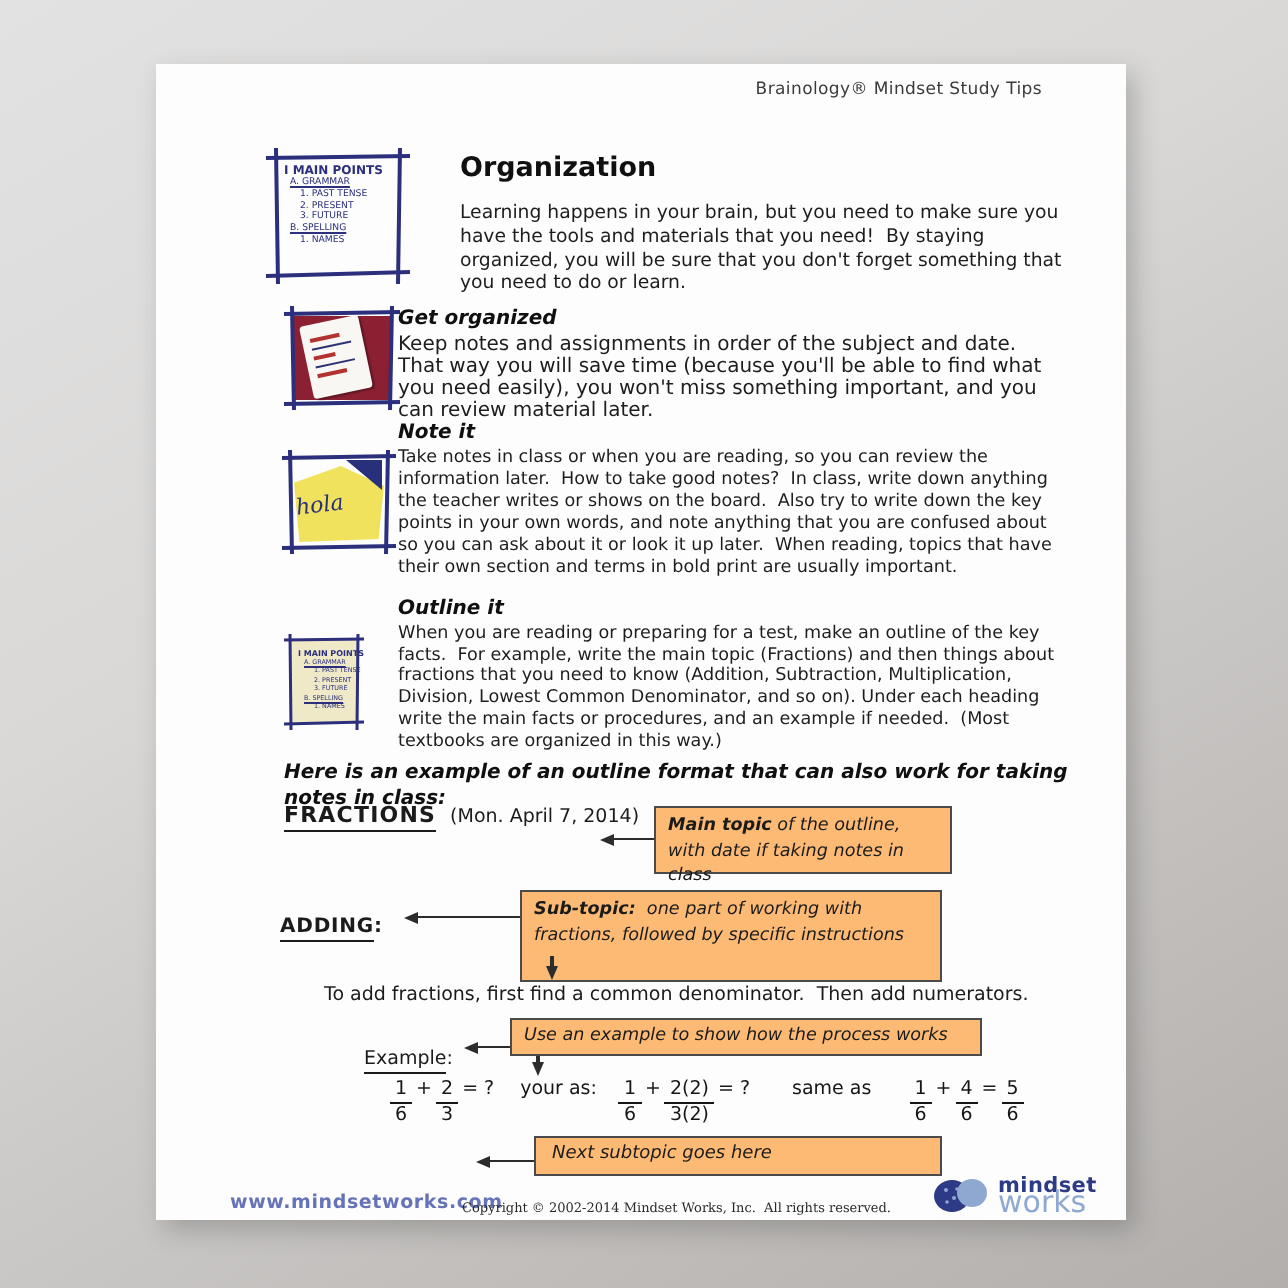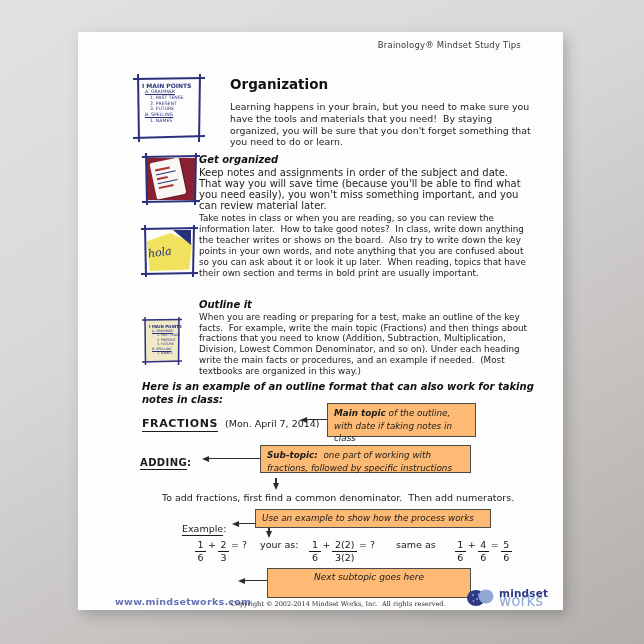--- a/index.html
+++ b/index.html
@@ -141,20 +141,21 @@
         <line x1="0" y1="4" x2="57" y2="3" stroke="#2b2f7c" stroke-width="2"></line>
         <line x1="0" y1="49" x2="57" y2="48" stroke="#2b2f7c" stroke-width="2"></line>
         <line x1="4" y1="0" x2="5" y2="52" stroke="#2b2f7c" stroke-width="2"></line>
         <line x1="53" y1="0" x2="52" y2="52" stroke="#2b2f7c" stroke-width="2"></line>
       </svg>
       <div class="sticky"></div>
       <div class="fold-tri"></div>
       <div class="hola">hola</div>
     </div>
     <div class="abs" style="left:121px;top:179px;width:336px;">
+      <div class="sec-head">Note it</div>
       <div class="sec-body" style="font-size:8.8px;line-height:10.9px;">Take notes in class or when you are reading, so you can review the information later.&nbsp; How to take good notes?&nbsp; In class, write down anything the teacher writes or shows on the board.&nbsp; Also try to write down the key points in your own words, and note anything that you are confused about so you can ask about it or look it up later.&nbsp; When reading, topics that have their own section and terms in bold print are usually important.</div>
     </div>
 
     <div class="abs" style="left:64px;top:285px;width:40px;height:48px;">
       <div class="abs" style="left:3px;top:3px;width:34px;height:41px;background:#efe9c8;"></div>
       <svg class="doodle-frame" width="40" height="48">
         <line x1="0" y1="3" x2="40" y2="2.5" stroke="#2b2f7c" stroke-width="1.5"></line>
         <line x1="0" y1="45" x2="40" y2="44" stroke="#2b2f7c" stroke-width="1.5"></line>
         <line x1="3" y1="0" x2="3.5" y2="48" stroke="#2b2f7c" stroke-width="1.5"></line>
         <line x1="37" y1="0" x2="36.5" y2="48" stroke="#2b2f7c" stroke-width="1.5"></line>
@@ -169,39 +170,39 @@
         <div class="mini-line ind2">1. NAMES</div>
       </div>
     </div>
     <div class="abs" style="left:121px;top:267px;width:336px;">
       <div class="sec-head">Outline it</div>
       <div class="sec-body" style="font-size:8.8px;line-height:10.7px;">When you are reading or preparing for a test, make an outline of the key facts.&nbsp; For example, write the main topic (Fractions) and then things about fractions that you need to know (Addition, Subtraction, Multiplication, Division, Lowest Common Denominator, and so on). Under each heading write the main facts or procedures, and an example if needed.&nbsp; (Most textbooks are organized in this way.)</div>
     </div>
 
     <div class="abs example-intro" style="left:64px;top:349px;width:402px;">Here is an example of an outline format that can also work for taking notes in class:</div>
 
-    <div class="abs hand" style="left:64px;top:380px;">
+    <div class="abs hand" style="left:64px;top:364px;">
       <span class="topic-lbl u">FRACTIONS</span><span class="date-lbl">(Mon. April 7, 2014)</span>
     </div>
     <div class="h-arrow" style="left:222px;top:384px;width:27px;">
       <div class="head"></div>
         <div class="shaft"></div>
     </div>
     <div class="callout" style="left:249px;top:371px;width:149px;height:34px;">
       <b>Main topic</b><span> of the outline, with date if taking notes in class</span>
     </div>
 
     <div class="abs hand" style="left:62px;top:419px;">
       <span class="sub-lbl u">ADDING</span><span class="sub-lbl">:</span>
     </div>
     <div class="h-arrow" style="left:124px;top:423px;width:58px;">
       <div class="head"></div>
         <div class="shaft"></div>
     </div>
-    <div class="callout" style="left:182px;top:413px;width:211px;height:28px;">
+    <div class="callout" style="left:182px;top:413px;width:211px;height:46px;">
       <b>Sub-topic:</b><span>&nbsp; one part of working with fractions, followed by specific instructions</span>
     </div>
     <div class="v-arrow" style="left:194px;top:446px;height:12px;">
       <div class="shaft"></div>
         <div class="head"></div>
     </div>
 
     <div class="abs hand" style="left:84px;top:460px;width:370px;font-size:9.5px;">To add fractions, first find a common denominator.&nbsp; Then add numerators.</div>
 
     <div class="abs hand" style="left:104px;top:485px;">
@@ -253,21 +254,21 @@
       <span class="frac">
           <span class="num">5</span>
           <span class="den">6</span>
         </span>
     </div>
 
     <div class="h-arrow" style="left:160px;top:545px;width:29px;">
       <div class="head"></div>
         <div class="shaft"></div>
     </div>
-    <div class="callout" style="left:189px;top:536px;width:204px;height:30px;padding:2px 8px;font-size:9px;font-style:italic;text-align:center;">Next subtopic goes here</div>
+    <div class="callout" style="left:189px;top:536px;width:204px;height:20px;padding:2px 8px;font-size:9px;font-style:italic;">Next subtopic goes here</div>
 
     <a class="abs footer-link" href="#" style="left:37px;top:564px;">www.mindsetworks.com</a>
     <div class="abs footer-copy" style="left:153px;top:568px;">Copyright © 2002-2014 Mindset Works, Inc.&nbsp; All rights reserved.</div>
     <div class="abs logo" style="left:388px;top:554px;">
       <svg width="30" height="23">
         <ellipse cx="10" cy="12" rx="9" ry="8" fill="#2d3a85"></ellipse>
         <ellipse cx="20" cy="10.5" rx="7.5" ry="7" fill="#8fa8d2"></ellipse>
         <circle cx="7" cy="9" r="1" fill="#8fa8d2"></circle>
         <circle cx="11" cy="13" r="1" fill="#8fa8d2"></circle>
         <circle cx="7.5" cy="15" r="0.9" fill="#8fa8d2"></circle>

